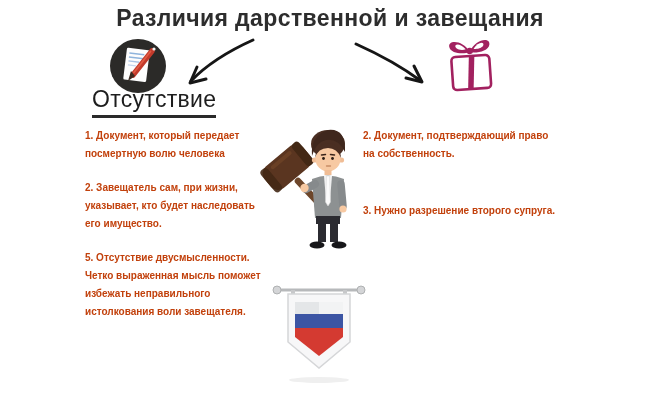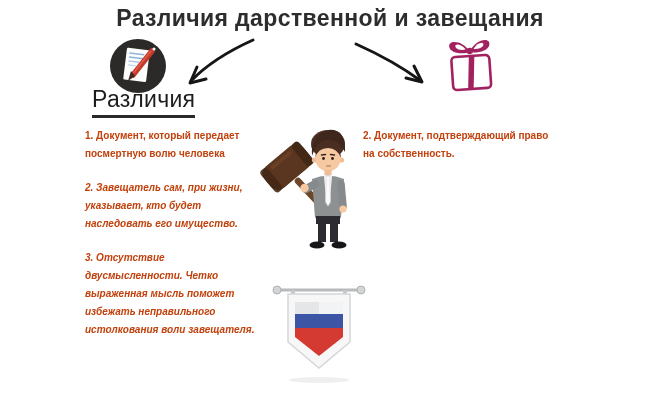--- a/index.html
+++ b/index.html
@@ -29,21 +29,21 @@
   .heading-right { top:86px; left:361px; }
 
   .col {
     position:absolute;
     font-size:10px; font-weight:700; color:#c2410c;
     line-height:18px;
   }
   .col-left  { top:127px; left:85px;  width:178px; }
   .col-right { top:127px; left:363px; width:199px; }
   .col p.item { margin:0; }
-  .col-left  p.item + p.item { margin-top:16px;font-style:italic; }
+  .col-left  p.item + p.item { margin-top:16px; }
   .col-right p.item + p.item { margin-top:39px; }
 
   .abs { position:absolute; }
   svg { display:block; }
   .no-ptr { pointer-events:none; }
 </style>
 </head>
 <body>
 
 <div class="stage">
@@ -85,30 +85,31 @@
     <g stroke="#161616" stroke-width="3" fill="none" stroke-linecap="round" stroke-linejoin="round">
       <path d="M253,40 Q213,58 191,81"></path>
       <path d="M206,79 L190,83 L197,67"></path>
     </g>
     <g stroke="#161616" stroke-width="3" fill="none" stroke-linecap="round" stroke-linejoin="round">
       <path d="M356,44 Q394,61 421,81"></path>
       <path d="M406,78 L422,82 L414,66"></path>
     </g>
   </svg>
 
-  <div class="col-heading heading-left">Различия</div>
+  <div class="col-heading heading-left">Отсутствие</div>
 
   <div class="col col-left">
     <p class="item">1. Документ, который передает посмертную волю человека</p>
     <p class="item">2. Завещатель сам, при жизни, указывает, кто будет наследовать его имущество.</p>
-    <p class="item">3. Отсутствие двусмысленности. Четко выраженная мысль поможет избежать неправильного истолкования воли завещателя.</p>
+    <p class="item">5. Отсутствие двусмысленности. Четко выраженная мысль поможет избежать неправильного истолкования воли завещателя.</p>
   </div>
 
   <div class="col col-right">
     <p class="item">2. Документ, подтверждающий право на собственность.</p>
+    <p class="item">3. Нужно разрешение второго супруга.</p>
   </div>
 
   <div class="abs" style="left:248px; top:118px;">
     <svg width="134" height="290" viewBox="0 0 134 290">
 
       <g transform="rotate(-40 39 49)">
         <rect x="14" y="35" width="50" height="28" rx="9" fill="#5a3520"></rect>
         <rect x="14" y="35" width="9" height="28" rx="4" fill="#43281553" stroke="none" opacity="0.9" fill-opacity="1" style="fill:#432815"></rect>
         <rect x="55" y="35" width="9" height="28" rx="4" style="fill:#432815"></rect>
         <rect x="26" y="38" width="26" height="4" rx="2" fill="#6e4327" opacity="0.8"></rect>

